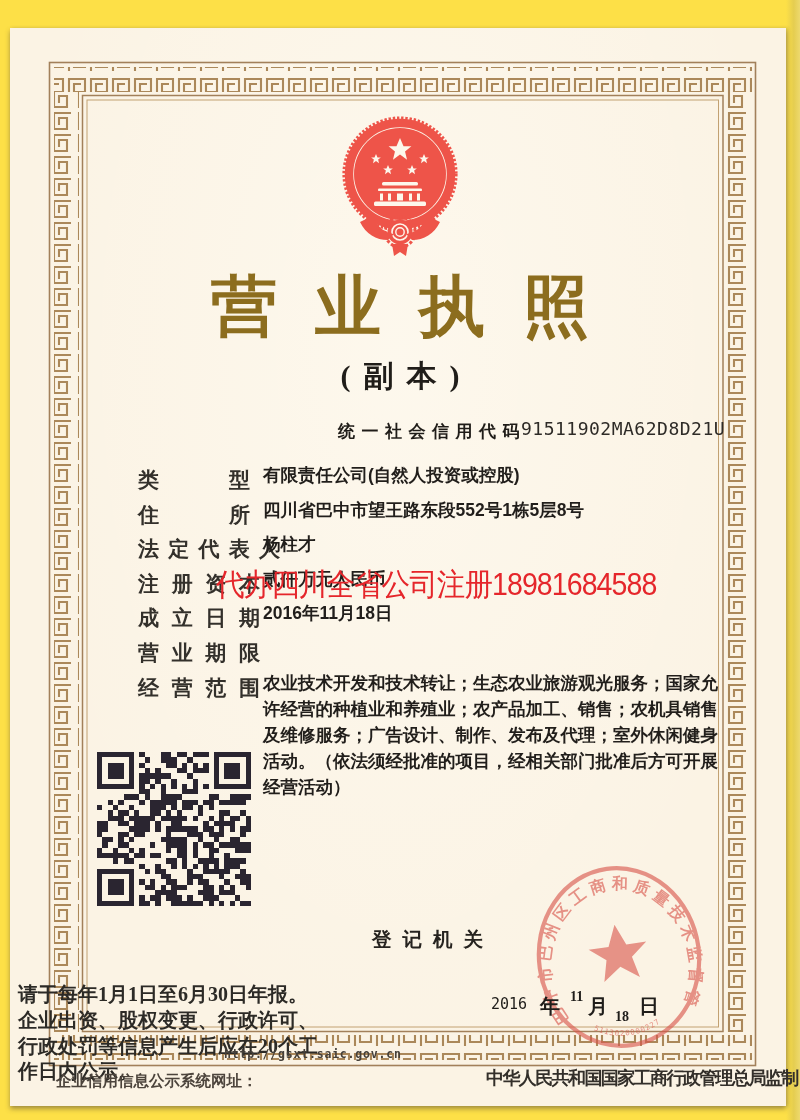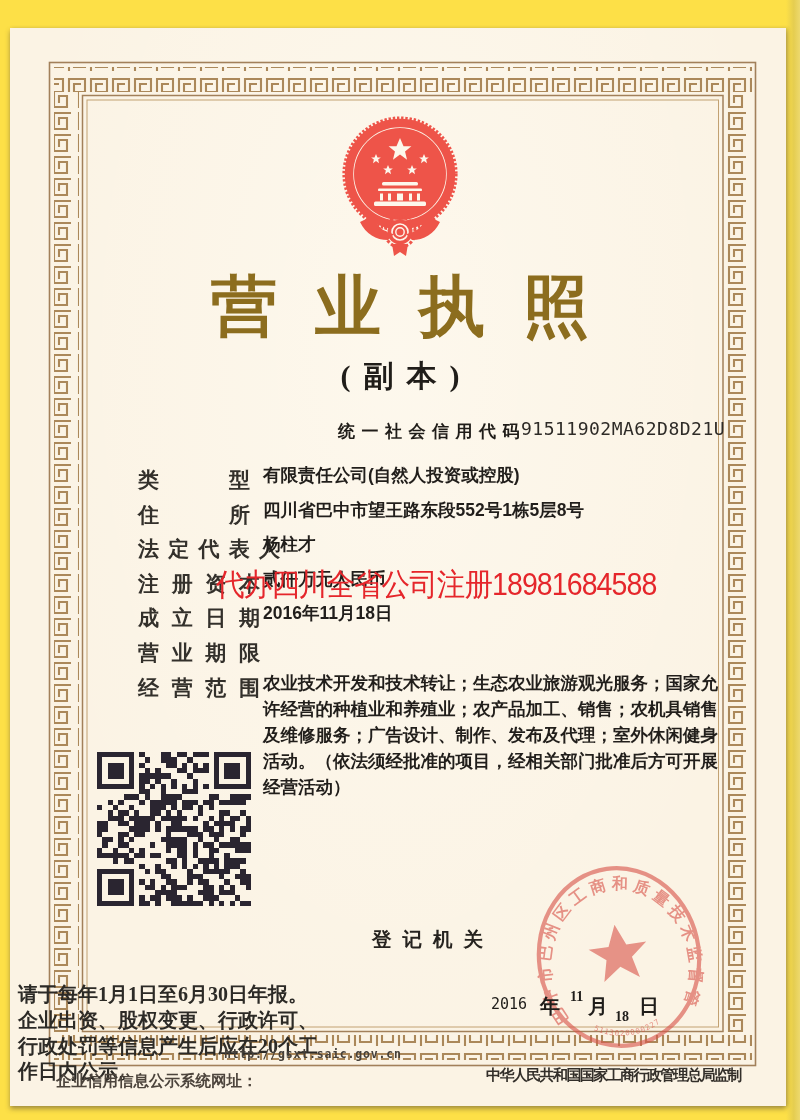--- a/index.html
+++ b/index.html
@@ -50,21 +50,21 @@
   #d-mu{left:588px;top:993px;font-size:20px;font-weight:700;}
   #d-day{left:615px;top:989px;font-size:14px;font-weight:700;margin-top:20px;}
   #d-du{left:639px;top:993px;font-size:20px;font-weight:700;}
   
   #annual-note{left:18px;top:982px;width:250px;font-size:20px;font-weight:600;
     color:#2c2a26;line-height:25.8px;white-space:nowrap;}
   
   #url{left:224px;top:1047px;font-size:11.5px;font-weight:700;color:#45403a;letter-spacing:.8px;
     font-family:"DejaVu Sans Mono","Liberation Mono",monospace;}
   #footer-left{left:56px;top:1071px;font-size:15.5px;font-weight:600;color:#4c443c;}
-  #footer-right{left:486px;top:1066px;font-size:15px;font-weight:700;color:#332f2a;letter-spacing:-1.6px;white-space:nowrap;}
+  #footer-right{left:486px;top:1066px;font-size:18px;font-weight:700;color:#332f2a;letter-spacing:-1.6px;white-space:nowrap;}
 </style>
 </head>
 <body>
 
 <div id="page">
   <div id="edge-right"></div>
 
   <div id="paper">
     <div id="paper-inner-tint"></div>
   </div>

